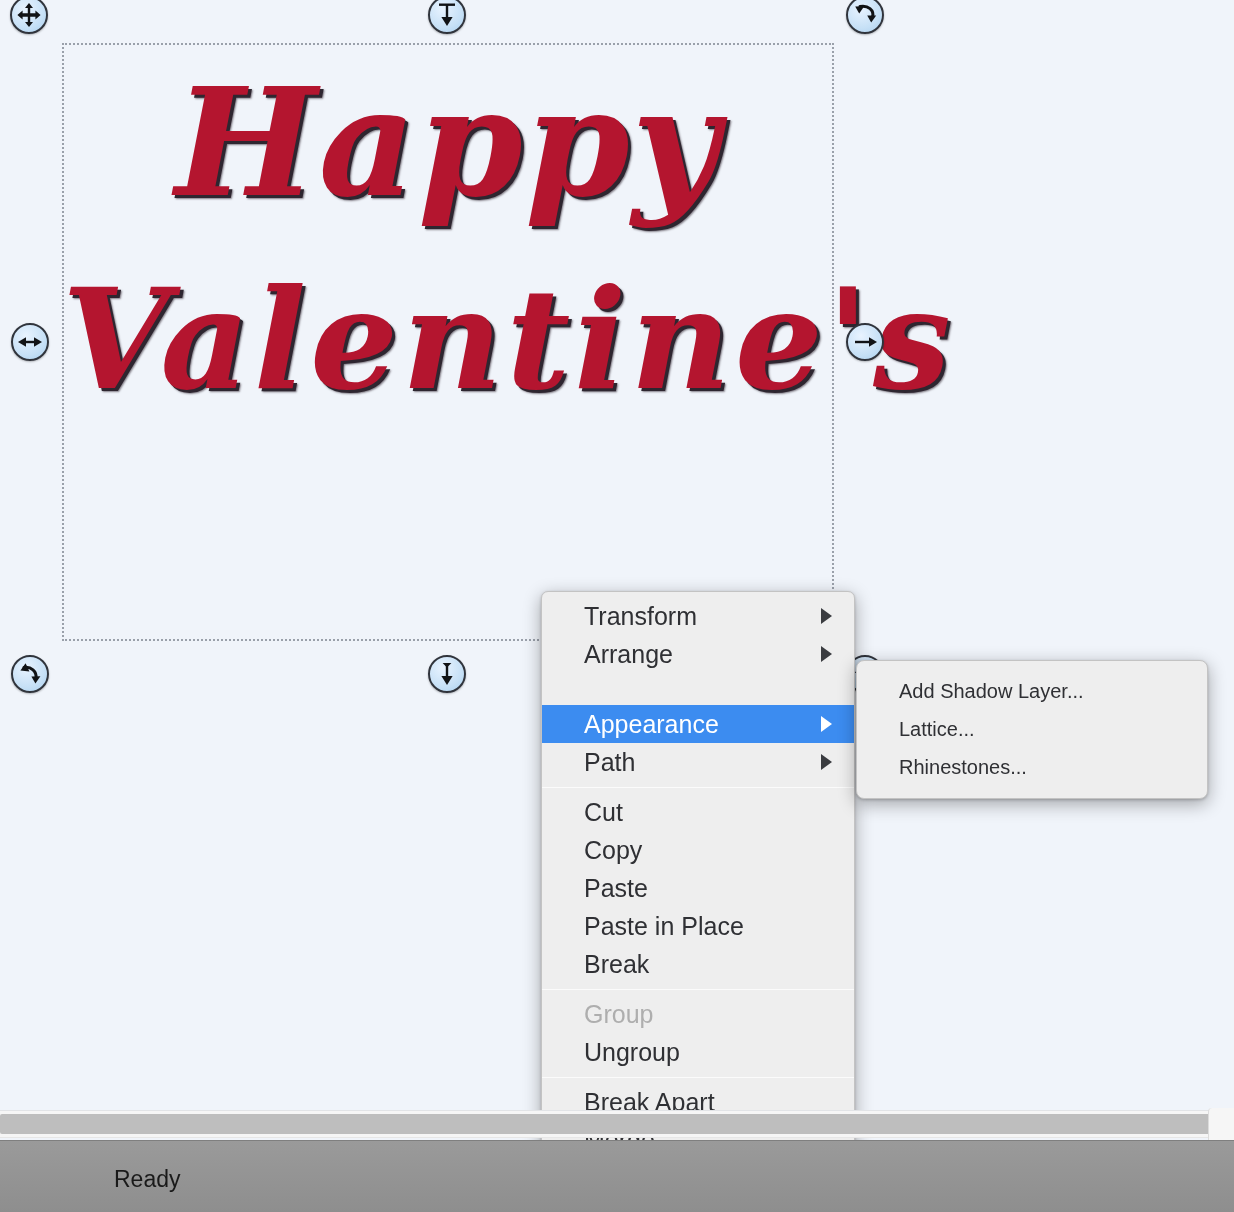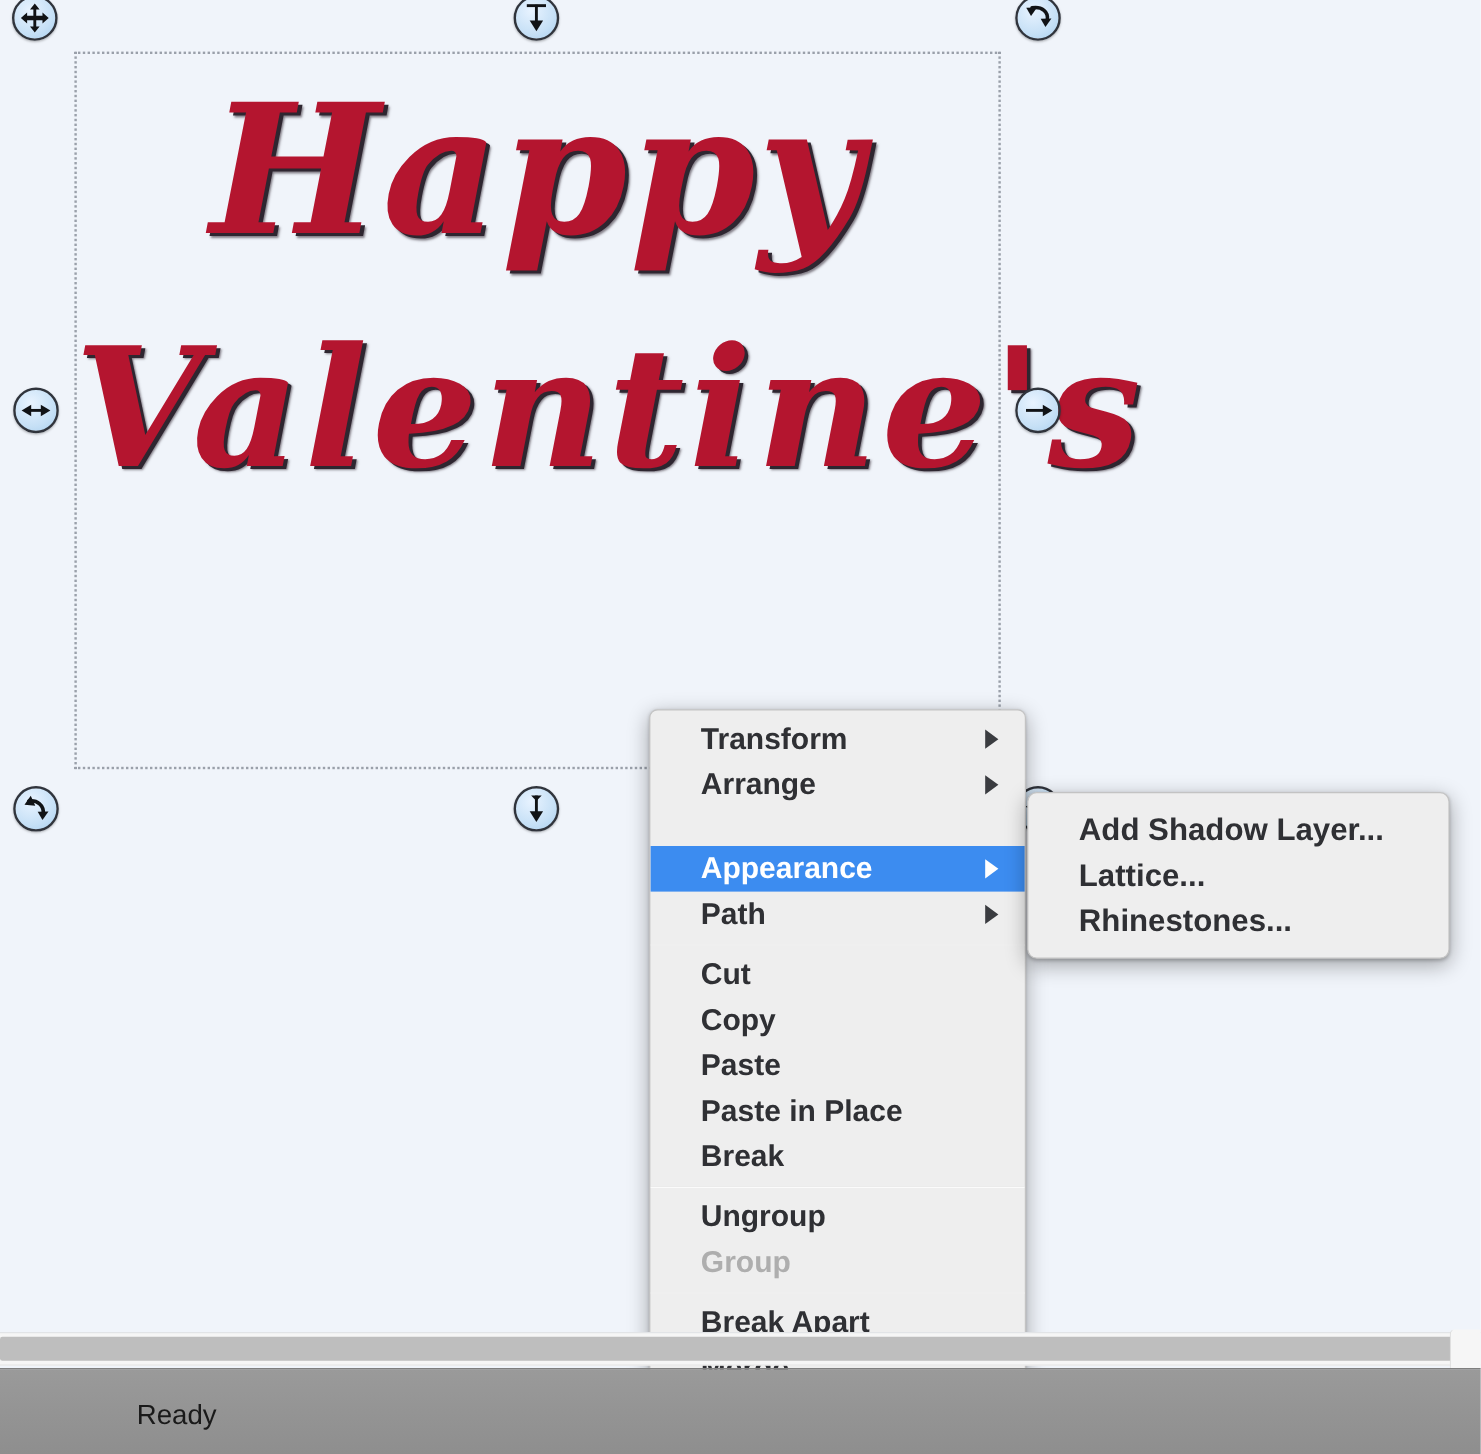--- a/index.html
+++ b/index.html
@@ -87,21 +87,20 @@
     overflow: hidden;
   }
 
   .menu-item {
     height: 38px;
     line-height: 38px;
     padding: 0 24px 0 42px;
     position: relative;
     white-space: nowrap;
     color: #2f3034;
-    font-weight: bold;
   }
   .menu-item.disabled { color: #aeaeae; }
   .menu-item.selected {
     background: #3c8cf0;
     color: #ffffff;
     margin-top: 32px;
   }
   .menu-item .submenu-arrow {
     position: absolute;
     right: 22px;
@@ -137,21 +136,21 @@
   
   #submenu {
     position: absolute;
     left: 856px; top: 660px;
     width: 352px;
     background: #eeeeee;
     border: 1px solid #c3c3c3;
     border-radius: 8px;
     box-shadow: 0 5px 18px rgba(0,0,0,0.33), 0 1px 3px rgba(0,0,0,0.2);
     padding: 11px 0 12px 0;
-    font-size: 26px;
+    font-size: 20px;
     color: #2f3034;
   }
   #submenu .menu-item { padding-left: 42px; }
 
   
   #hscroll-track {
     position: absolute;
     left: 0; top: 1110px;
     width: 1234px; height: 28px;
     background: #f6f6f6;
@@ -315,25 +314,25 @@
         <span>Paste in Place</span>
       </div>
       <div class="menu-item">
         <span>Break</span>
       </div>
     </div>
 
     <div class="menu-separator"></div>
 
     <div>
-      <div class="menu-item">
-        <span>Ungroup</span>
-      </div>
       <div class="menu-item disabled">
         <span>Group</span>
+      </div>
+      <div class="menu-item">
+        <span>Ungroup</span>
       </div>
     </div>
 
     <div class="menu-separator"></div>
 
     <div>
       <div class="menu-item">
         <span>Break Apart</span>
       </div>
       <div class="menu-item">

